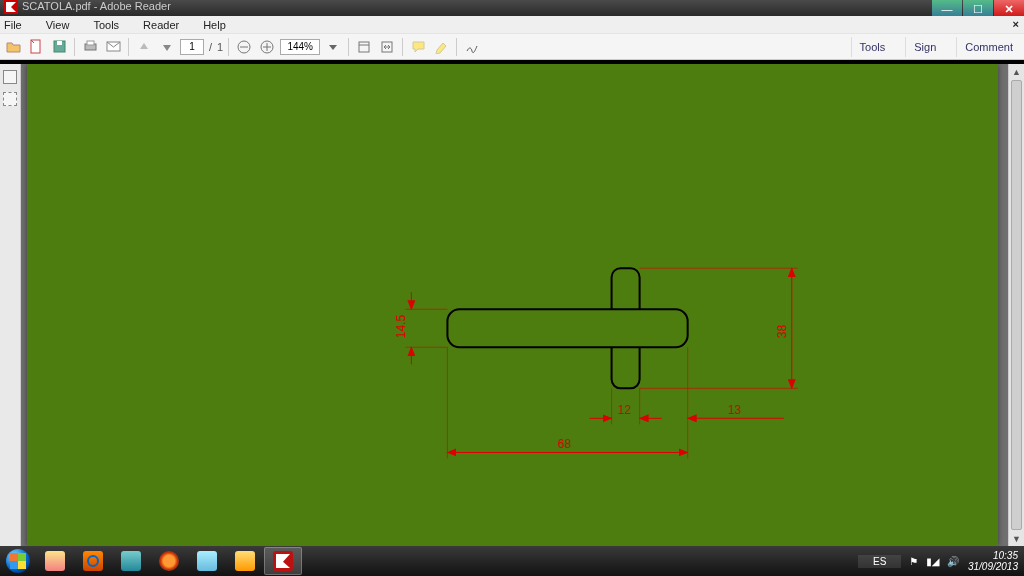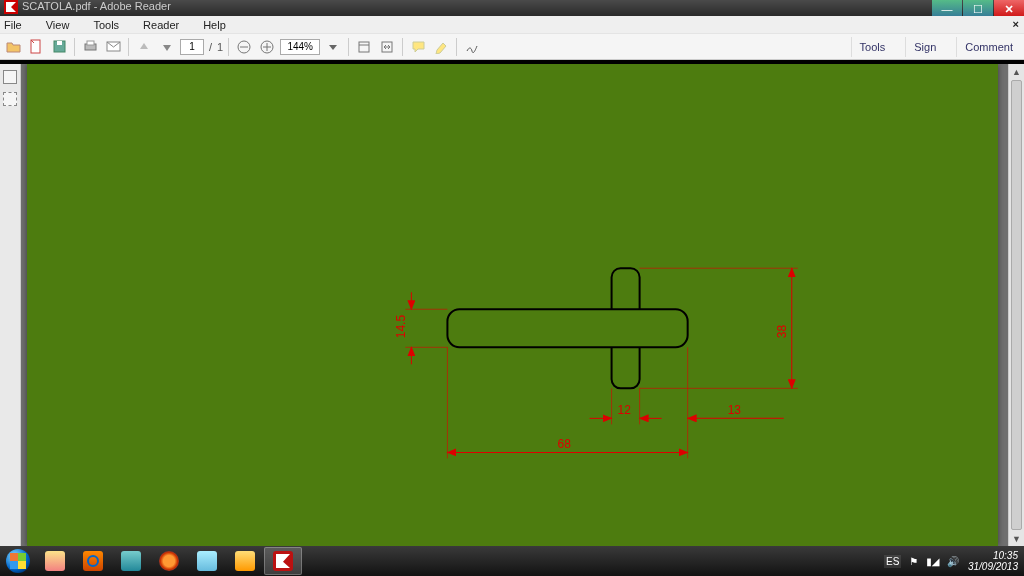--- a/index.html
+++ b/index.html
@@ -49,21 +49,21 @@
   .explorer{background:linear-gradient(#fce38a,#f38181);}
   .wmp{background:linear-gradient(#f80,#c40);position:relative;}
   .wmp:after{content:"";position:absolute;inset:4px;border:2px solid #06c;border-radius:50%;}
   .pic{background:linear-gradient(#7cc,#289);}
   .ff{background:radial-gradient(circle,#f93 40%,#c30 60%,#039 100%);border-radius:50%;}
   .msn{background:linear-gradient(#aef,#6bd);}
   .outlook{background:linear-gradient(#fd7,#f90);}
   .adobe{background:#b11;position:relative;}
   .adobe:after{content:"";position:absolute;inset:3px;background:#fff;clip-path:polygon(0 0,100% 0,50% 55%,100% 100%,0 100%);}
   .tray{margin-left:auto;display:flex;align-items:center;gap:8px;color:#fff;padding-right:6px;font-size:10px;}
-  .tray .lang{background:rgba(255,255,255,.1);padding:1px 2px;}
+  .tray .lang{background:rgba(255,255,255,.1);padding:1px 15px;}
   .clock{text-align:right;line-height:11px;font-style:italic;}
   
   .dwg{position:absolute;inset:0;}
   .dim{font-size:12px;fill:#d00;font-family:Arial,sans-serif;}
 </style>
 </head>
 <body>
 
 <div class="titlebar">
   <span class="ico"></span>

